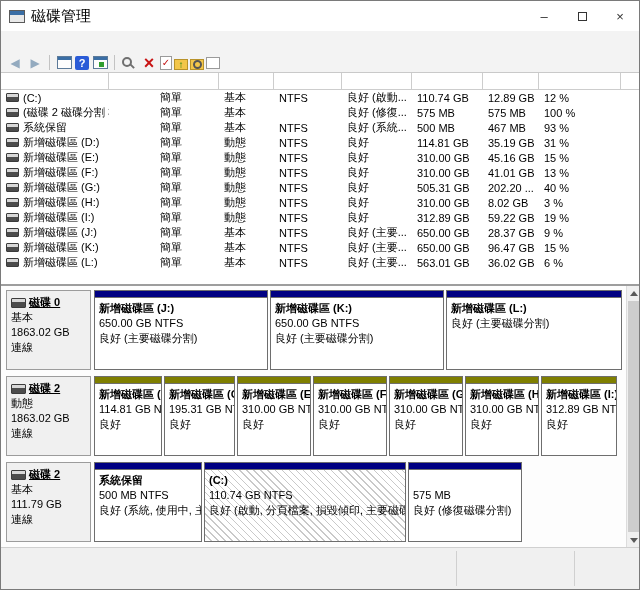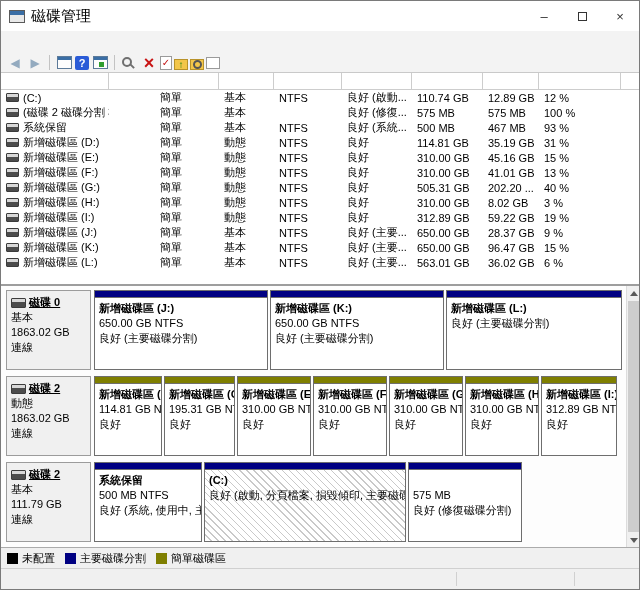--- a/index.html
+++ b/index.html
@@ -441,20 +441,21 @@
     <div class="pbody">
       <div class="pname">系統保留</div>
       <div>500 MB NTFS</div>
       <div>良好 (系統, 使用中, 主要磁碟分割)</div>
     </div>
   </div>
             <div class="part selected" style="width: 202px;">
     <div class="strip" style="background: rgb(0, 0, 130);"></div>
     <div class="pbody">
       <div class="pname">(C:)</div>
+      <div>110.74 GB NTFS</div>
       <div>良好 (啟動, 分頁檔案, 損毀傾印, 主要磁碟分割)</div>
     </div>
   </div>
             <div class="part" style="width: 114px;">
     <div class="strip" style="background: rgb(0, 0, 130);"></div>
     <div class="pbody">
       <div class="pname"></div>
       <div>575 MB</div>
       <div>良好 (修復磁碟分割)</div>
     </div>
@@ -466,33 +467,19 @@
       <span class="gs-up">
           <span class="tri-up"></span>
         </span>
       <span class="gs-thumb"></span>
       <span class="gs-down">
           <span class="tri-down"></span>
         </span>
     </div>
   </div>
 
-  <div class="legendbar" id="legendbar">
-      <span class="legend-item">
-    <span class="swatch" style="background: rgb(0, 0, 0);"></span>
-    <span>未配置</span>
-  </span>
-      <span class="legend-item">
-    <span class="swatch" style="background: rgb(0, 0, 130);"></span>
-    <span>主要磁碟分割</span>
-  </span>
-      <span class="legend-item">
-    <span class="swatch" style="background: rgb(127, 127, 0);"></span>
-    <span>簡單磁碟區</span>
-  </span>
-    </div>
 
   <div class="statusbar">
     <span class="sb-sep" style="left:455px"></span>
     <span class="sb-sep" style="left:573px"></span>
   </div>
 
 </div>
 
 </body></html>

